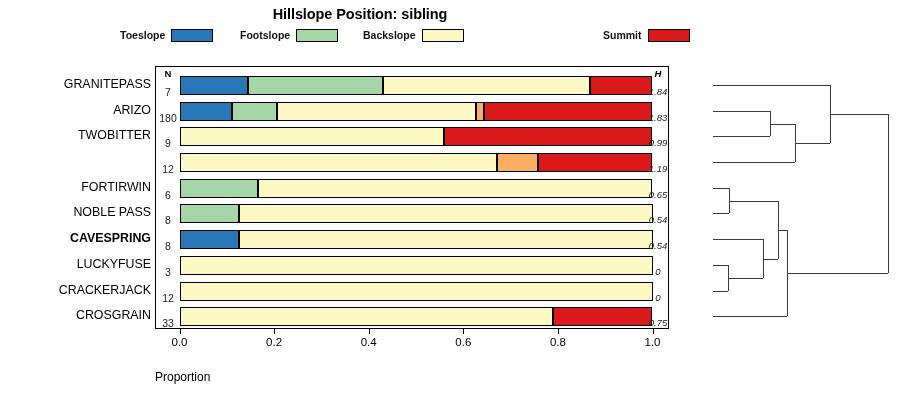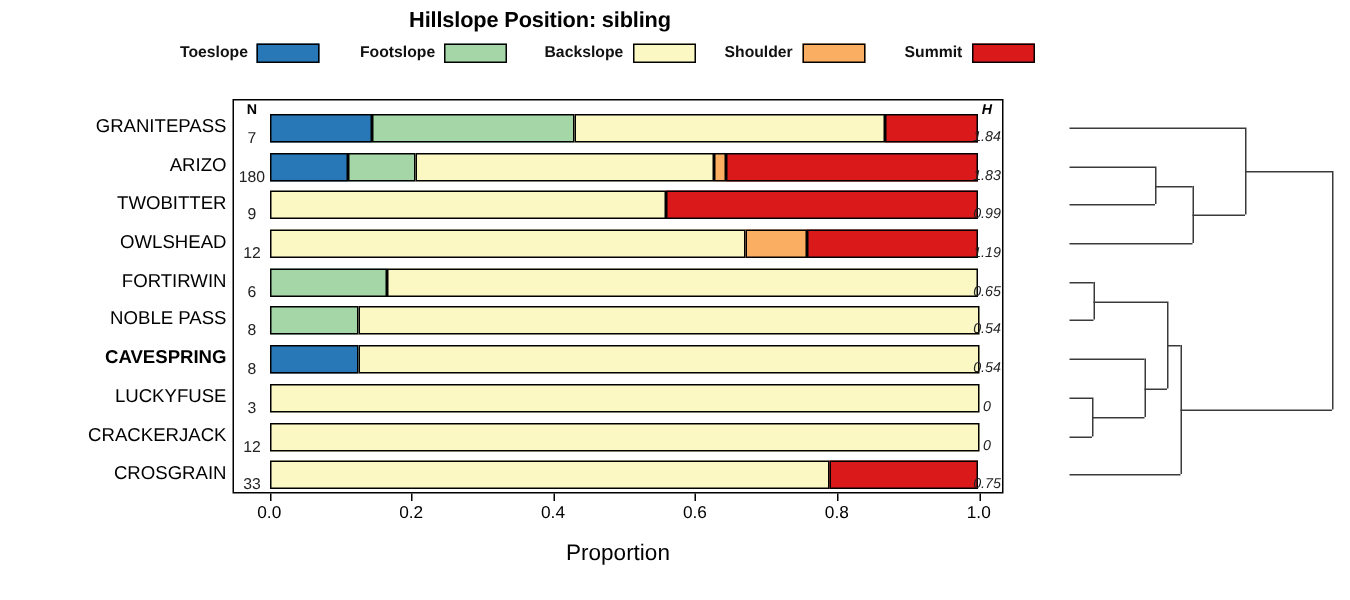--- a/index.html
+++ b/index.html
@@ -77,24 +77,24 @@
   }
   .xticklabel {
     position: absolute;
     top: 336px;
     font-size: 11.5px;
     text-align: center;
     width: 40px;
     color: #000;
   }
   #xaxis-title {
-    left: 155px; top: 360px;
+    left: 155px; top: 370px;
     width: 514px;
-    text-align: center;
-    font-size: 15px;
+    text-align: left;
+    font-size: 12px;
   }
 
   
   .rowlabel {
     position: absolute;
     right: 0;
     width: 150px;
     text-align: right;
     font-size: 12.4px;
     color: #000;
@@ -176,35 +176,30 @@
         <span class="legend-swatch" style="background: rgb(40, 120, 184);"></span>
       </div>
       <div class="legend-item" style="left: 120px;">
         <span class="legend-label">Footslope</span>
         <span class="legend-swatch" style="background: rgb(165, 214, 167);"></span>
       </div>
       <div class="legend-item" style="left: 243px;">
         <span class="legend-label">Backslope</span>
         <span class="legend-swatch" style="background: rgb(251, 248, 196);"></span>
       </div>
-      <div class="legend-item" style="left: 363px;">
-        <span class="legend-label">Shoulder</span>
-        <span class="legend-swatch" style="background: rgb(249, 174, 97);"></span>
-      </div>
       <div class="legend-item" style="left: 483px;">
         <span class="legend-label">Summit</span>
         <span class="legend-swatch" style="background: rgb(218, 26, 26);"></span>
       </div>
     </div>
 
   <div id="rowlabels" class="abs">
       <div class="rowlabel" style="top: 11px;">GRANITEPASS</div>
       <div class="rowlabel" style="top: 37px;">ARIZO</div>
       <div class="rowlabel" style="top: 62px;">TWOBITTER</div>
-      <div class="rowlabel" style="top: 88px;">OWLSHEAD</div>
       <div class="rowlabel" style="top: 114px;">FORTIRWIN</div>
       <div class="rowlabel" style="top: 139px;">NOBLE PASS</div>
       <div class="rowlabel bold" style="top: 165px; margin-left: 18px;">CAVESPRING</div>
       <div class="rowlabel" style="top: 191px;">LUCKYFUSE</div>
       <div class="rowlabel" style="top: 217px;">CRACKERJACK</div>
       <div class="rowlabel" style="top: 242px;">CROSGRAIN</div>
     </div>
 
   <div id="panel" class="abs"></div>
   <div id="bars" class="abs">

